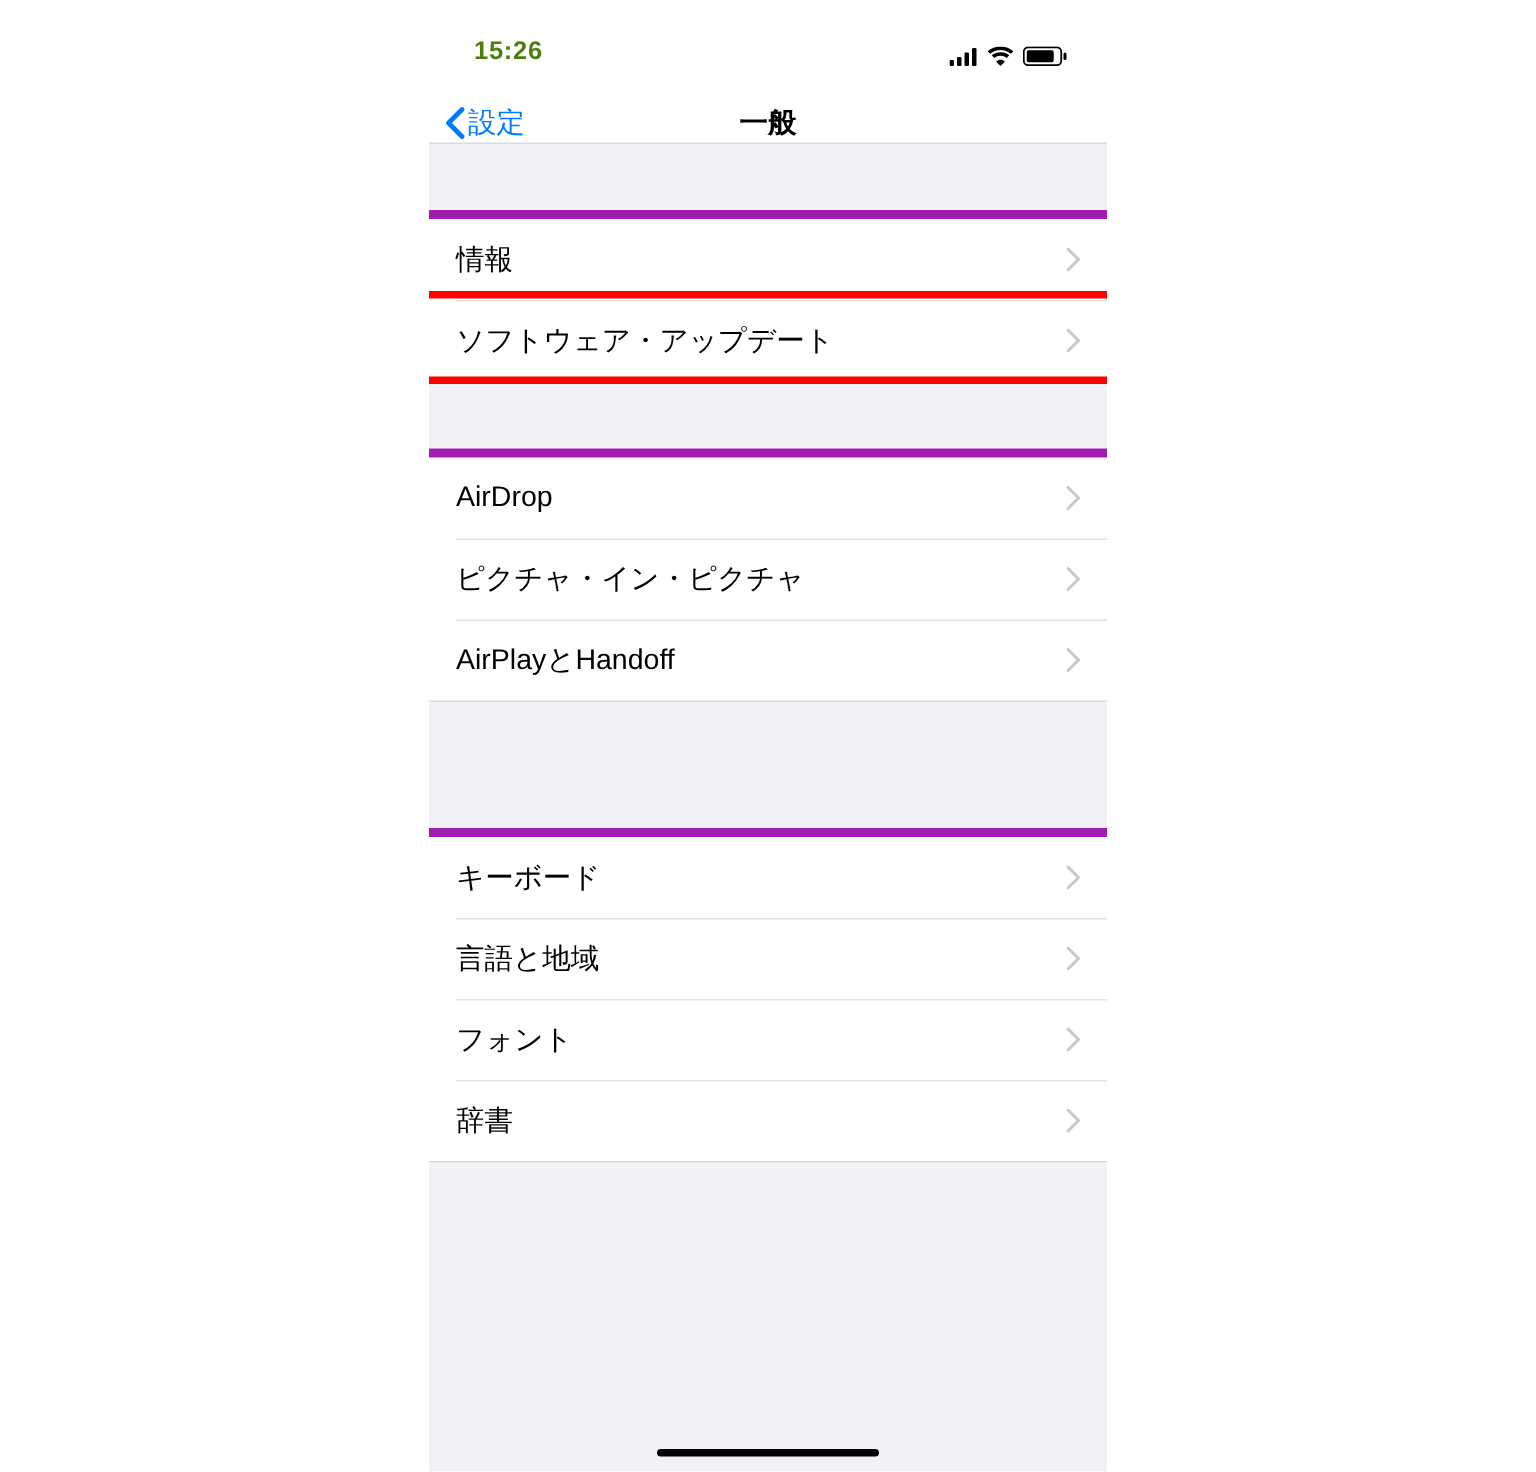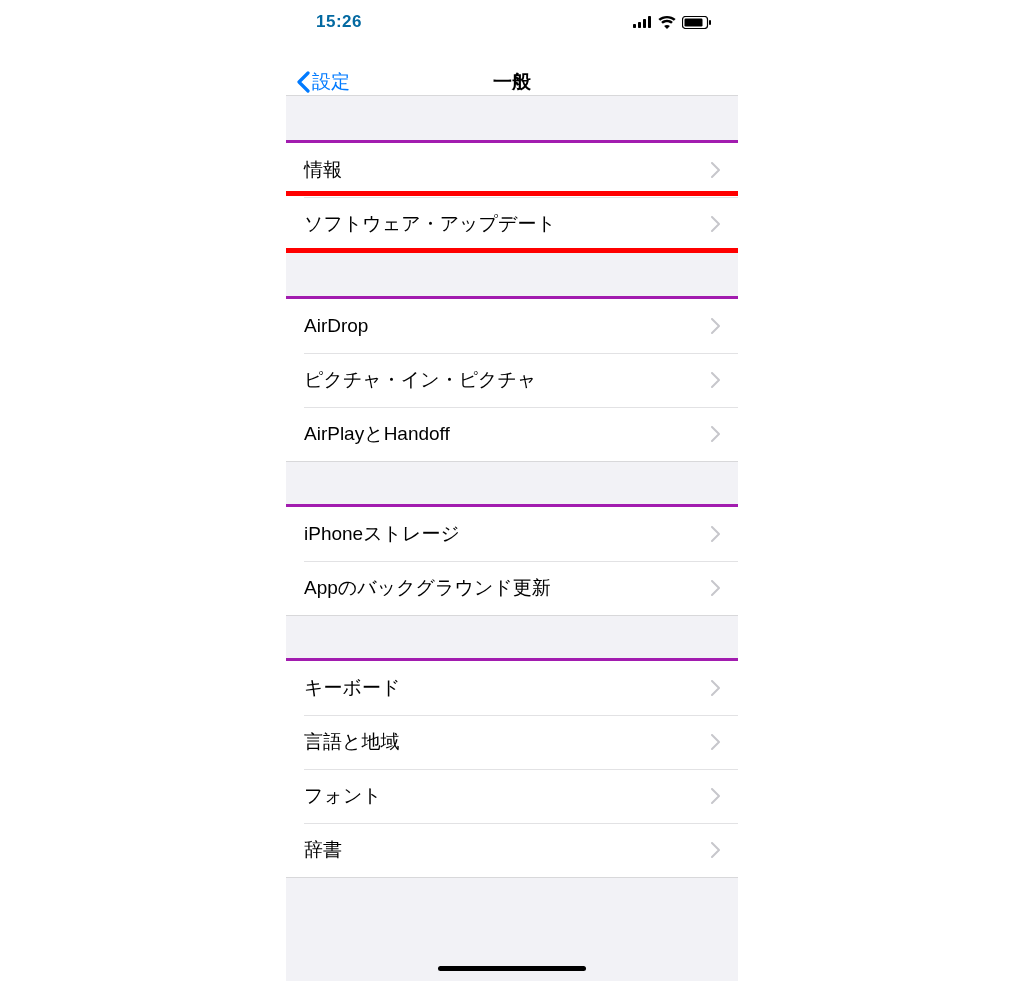--- a/index.html
+++ b/index.html
@@ -21,26 +21,26 @@
       width: 452px;
       height: 981px;
       background: #ffffff;
       position: relative;
       overflow: hidden;
     }
     
     .status-bar {
       height: 44px;
       display: flex;
-      align-items: center;
+      align-items: flex-end;
       justify-content: space-between;
       padding: 0 26px 0 30px;
       font-size: 17px;
       font-weight: 600;
-      color: #0369a1;
+      color: #4d7c0f;
       letter-spacing: 0.5px;
     }
     .status-right {
       display: flex;
       align-items: center;
       gap: 6px;
     }
     .signal-icon, .wifi-icon, .battery-icon {
       display: inline-flex;
       align-items: center;
@@ -75,21 +75,21 @@
       color: #000;
     }
     
     .content {
       background: #f2f2f6;
       height: calc(100% - 96px);
       overflow: hidden;
     }
     .section {
       background: #ffffff;
-      border-top: 3px solid #a21caf;
+      border-top: 6px solid #a21caf;
       border-bottom: 1px solid #d8d8da;
     }
     .gap {
       height: 44px;
     }
     .gap-sm {
       height: 42px;
     }
     .row {
       display: flex;
@@ -229,38 +229,20 @@
         <span class="row-chevron">
           <svg width="9" height="16" viewBox="0 0 9 16">
               <polyline points="1,1 8,8 1,15" fill="none" stroke="#c7c7cc" stroke-width="2" stroke-linecap="round" stroke-linejoin="round"></polyline>
             </svg>
         </span>
       </div>
     </div>
 
     <div class="gap-sm"></div>
 
-    <div class="section">
-      <div class="row">
-        <span class="row-label">iPhoneストレージ</span>
-        <span class="row-chevron">
-          <svg width="9" height="16" viewBox="0 0 9 16">
-              <polyline points="1,1 8,8 1,15" fill="none" stroke="#c7c7cc" stroke-width="2" stroke-linecap="round" stroke-linejoin="round"></polyline>
-            </svg>
-        </span>
-      </div>
-      <div class="row">
-        <span class="row-label">Appのバックグラウンド更新</span>
-        <span class="row-chevron">
-          <svg width="9" height="16" viewBox="0 0 9 16">
-              <polyline points="1,1 8,8 1,15" fill="none" stroke="#c7c7cc" stroke-width="2" stroke-linecap="round" stroke-linejoin="round"></polyline>
-            </svg>
-        </span>
-      </div>
-    </div>
 
     <div class="gap-sm"></div>
 
     <div class="section">
       <div class="row">
         <span class="row-label">キーボード</span>
         <span class="row-chevron">
           <svg width="9" height="16" viewBox="0 0 9 16">
               <polyline points="1,1 8,8 1,15" fill="none" stroke="#c7c7cc" stroke-width="2" stroke-linecap="round" stroke-linejoin="round"></polyline>
             </svg>

